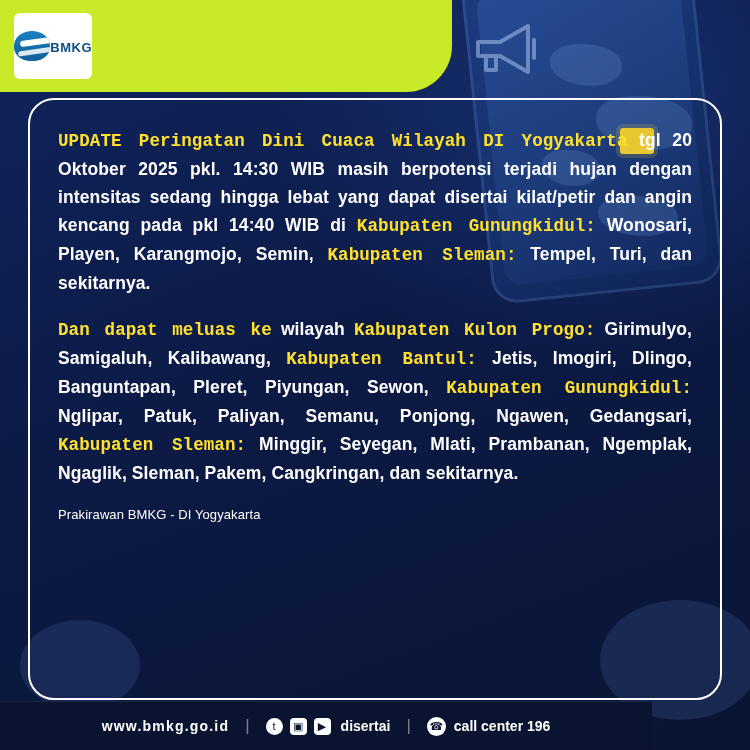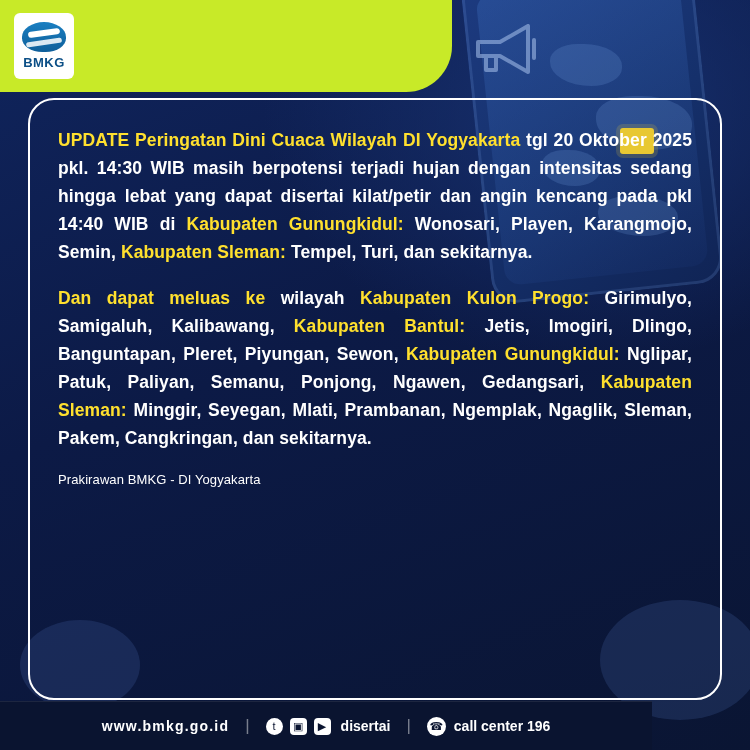--- a/index.html
+++ b/index.html
@@ -83,28 +83,28 @@
     width: 452px;
     height: 92px;
     background: #c8ea28;
     border-bottom-right-radius: 46px;
     border-top-right-radius: 0;
     display: flex;
     align-items: center;
     z-index: 4;
   }
   .logo {
-    width: 60px;
+    width: 78px;
     height: 66px;
     margin-left: 14px;
     margin-right: 12px;
     background: #ffffff;
     border-radius: 6px;
     display: flex;
-    flex-direction: column;
+    flex-direction: row;
     align-items: center;
     justify-content: center;
     flex: none;
   }
   .logo-sym {
     width: 44px;
     height: 30px;
     border-radius: 50% 50% 46% 46%;
     background: linear-gradient(180deg, #1a7fc1 0%, #0f5f9a 100%);
     position: relative;
@@ -160,21 +160,21 @@
   }
   .body-text {
     color: #ffffff;
     font-size: 17.5px;
     line-height: 1.60;
     text-align: justify;
     font-weight: bold;
     letter-spacing: 0.1px;
   }
   .body-text p { margin: 0 0 18px 0; }
-  .hl { color: #ffe02e; }
+  .hl { color: #ffe02e; font-family: Liberation Mono, monospace; }
   .sig {
     color: #ffffff;
     font-size: 13px;
     font-weight: normal;
     margin-top: 4px;
   }
 
   
   .footer {
     position: absolute;

